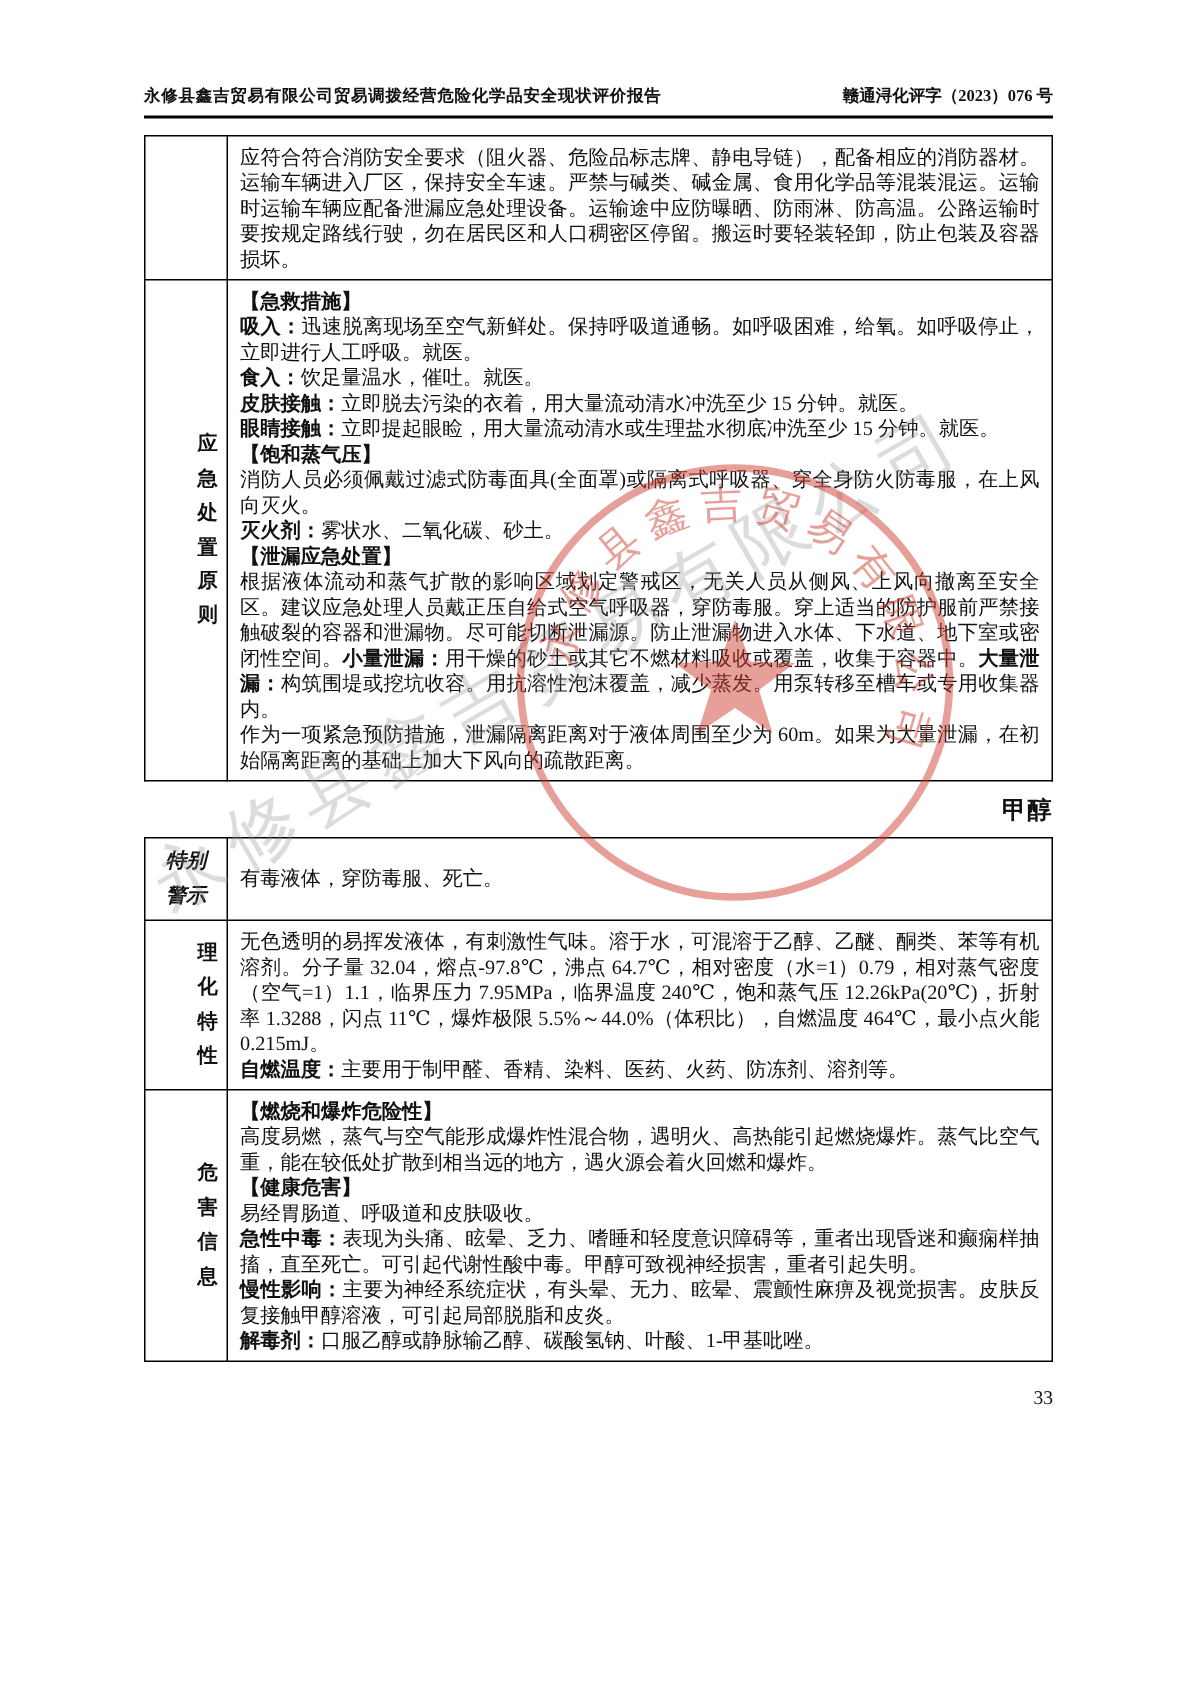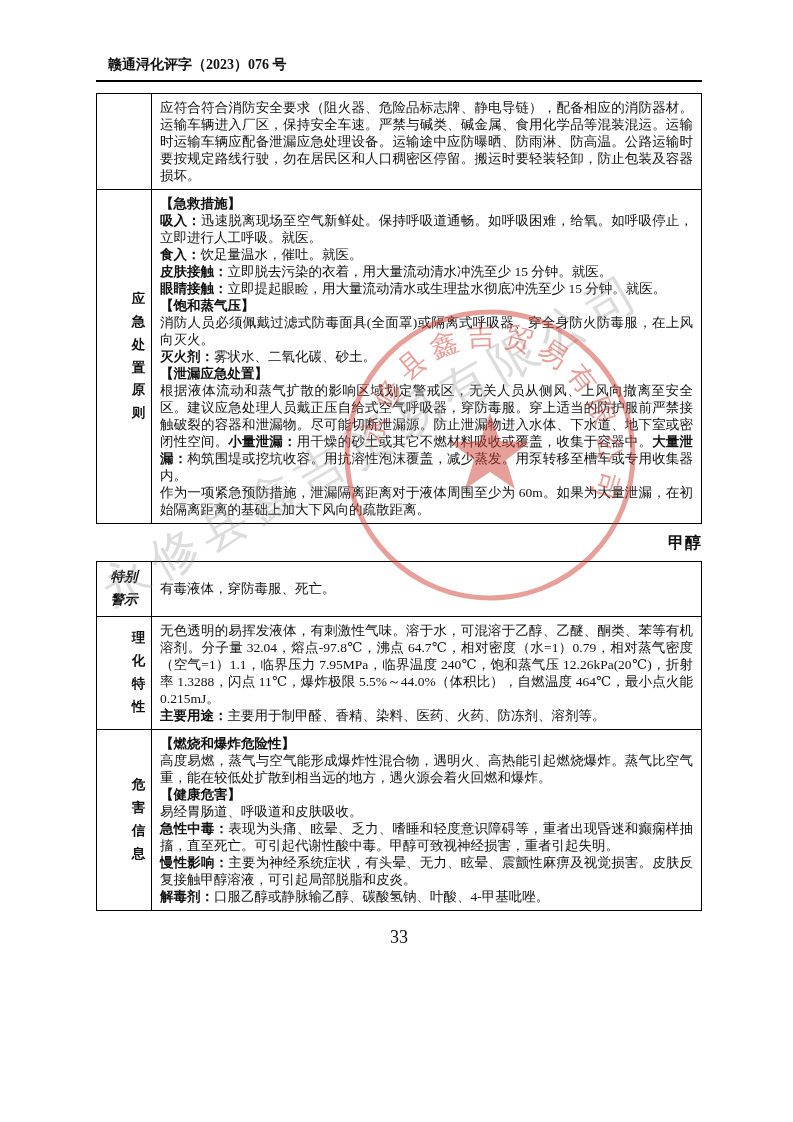--- a/index.html
+++ b/index.html
@@ -12,21 +12,21 @@
     overflow:hidden;
   }
   .content{position:absolute;left:96px;top:56px;width:606px;}
   
   .doc-header{
     display:flex;justify-content:space-between;align-items:flex-end;
     border-bottom:2.5px solid #000;
     padding-bottom:6px;margin-bottom:11px;
   }
   .doc-title{font-size:11px;font-weight:bold;letter-spacing:0.5px;}
-  .doc-number{font-size:14px;font-weight:bold;white-space:nowrap;margin-left:12px;}
+  .doc-number{font-size:11px;font-weight:bold;white-space:nowrap;margin-left:12px;}
   
   table.tbl{border-collapse:collapse;width:606px;table-layout:fixed;}
   table.tbl td{border:1.2px solid #000;}
   td.hcell{
     width:55px;text-align:center;vertical-align:middle;
     font-weight:bold;font-size:13.5px;padding:4px 2px;
   }
   td.ccell{
     padding:5px 8px;font-size:13.5px;line-height:17px;
     text-align:justify;vertical-align:middle;
@@ -35,21 +35,21 @@
   .v1{width:1.1em;margin-left:32px;}
   .v2{width:2.2em;font-style:italic;}
   p.para{margin:0;}
   span.bold{font-weight:bold;}
   
   .sec-title{
     text-align:right;font-size:16px;font-weight:bold;
     margin:9px 0 7px 0;letter-spacing:1px;
   }
   
-  .page-footer{text-align:center;margin-top:16px;font-size:18px;}
+  .page-footer{text-align:right;margin-top:16px;font-size:13px;}
   
   .wm-layer{position:absolute;left:0;top:0;width:793px;height:1122px;pointer-events:none;z-index:5;}
   .wm-text{
     position:absolute;left:105px;top:562px;
     transform:rotate(-30deg);transform-origin:0 50%;
     font-size:48px;letter-spacing:8px;white-space:nowrap;
     color:#8f8f8f;opacity:0.30;font-weight:400;
   }
   svg.seal{position:absolute;left:340px;top:305px;width:300px;height:300px;opacity:0.48;}
 </style>
@@ -66,20 +66,21 @@
       <polygon points="150,108 160,136 190,137 166,155 175,184 150,167 125,184 134,155 110,137 140,136" fill="#cf3a2c"></polygon>
       <text font-size="28" fill="#cf3a2c" letter-spacing="7">
         <textPath href="#sealArc" startOffset="10">永修县鑫吉贸易有限公司</textPath>
       </text>
     </svg>
   </div>
 
   <div class="content">
 
     <div class="doc-header">
+      <span class="doc-title">永修县鑫吉贸易有限公司贸易调拨经营危险化学品安全现状评价报告</span>
       <span class="doc-number">赣通浔化评字（2023）076 号</span>
     </div>
 
     <table class="tbl">
       <colgroup>
           <col style="width:55px">
           <col>
         </colgroup>
       <tbody>
           <tr>
@@ -131,37 +132,37 @@
               </div>
         </td>
       </tr>
       <tr>
         <td class="hcell">
           <div class="vhead v1">理化特性</div>
         </td>
         <td class="ccell">
           <div>
                 <p class="para"><span>无色透明的易挥发液体，有刺激性气味。溶于水，可混溶于乙醇、乙醚、酮类、苯等有机溶剂。分子量 32.04，熔点-97.8℃，沸点 64.7℃，相对密度（水=1）0.79，相对蒸气密度（空气=1）1.1，临界压力 7.95MPa，临界温度 240℃，饱和蒸气压 12.26kPa(20℃)，折射率 1.3288，闪点 11℃，爆炸极限 5.5%～44.0%（体积比），自燃温度 464℃，最小点火能 0.215mJ。</span></p>
-                <p class="para"><span class="bold">主要用途：</span><span>主要用于制甲醛、香精、染料、医药、火药、防冻剂、溶剂等。</span></p>
+                <p class="para"><span class="bold">自燃温度：</span><span>主要用于制甲醛、香精、染料、医药、火药、防冻剂、溶剂等。</span></p>
               </div>
         </td>
       </tr>
       <tr>
         <td class="hcell">
           <div class="vhead v1">危害信息</div>
         </td>
         <td class="ccell">
           <div>
                 <p class="para"><span class="bold">【燃烧和爆炸危险性】</span></p>
                 <p class="para"><span>高度易燃，蒸气与空气能形成爆炸性混合物，遇明火、高热能引起燃烧爆炸。蒸气比空气重，能在较低处扩散到相当远的地方，遇火源会着火回燃和爆炸。</span></p>
                 <p class="para"><span class="bold">【健康危害】</span></p>
                 <p class="para"><span>易经胃肠道、呼吸道和皮肤吸收。</span></p>
                 <p class="para"><span class="bold">急性中毒：</span><span>表现为头痛、眩晕、乏力、嗜睡和轻度意识障碍等，重者出现昏迷和癫痫样抽搐，直至死亡。可引起代谢性酸中毒。甲醇可致视神经损害，重者引起失明。</span></p>
                 <p class="para"><span class="bold">慢性影响：</span><span>主要为神经系统症状，有头晕、无力、眩晕、震颤性麻痹及视觉损害。皮肤反复接触甲醇溶液，可引起局部脱脂和皮炎。</span></p>
-                <p class="para"><span class="bold">解毒剂：</span><span>口服乙醇或静脉输乙醇、碳酸氢钠、叶酸、4-甲基吡唑。</span></p>
+                <p class="para"><span class="bold">解毒剂：</span><span>口服乙醇或静脉输乙醇、碳酸氢钠、叶酸、1-甲基吡唑。</span></p>
               </div>
         </td>
       </tr>
     </tbody>
       </table>
 
     <div class="page-footer">
       <span>33</span>
     </div>
 

